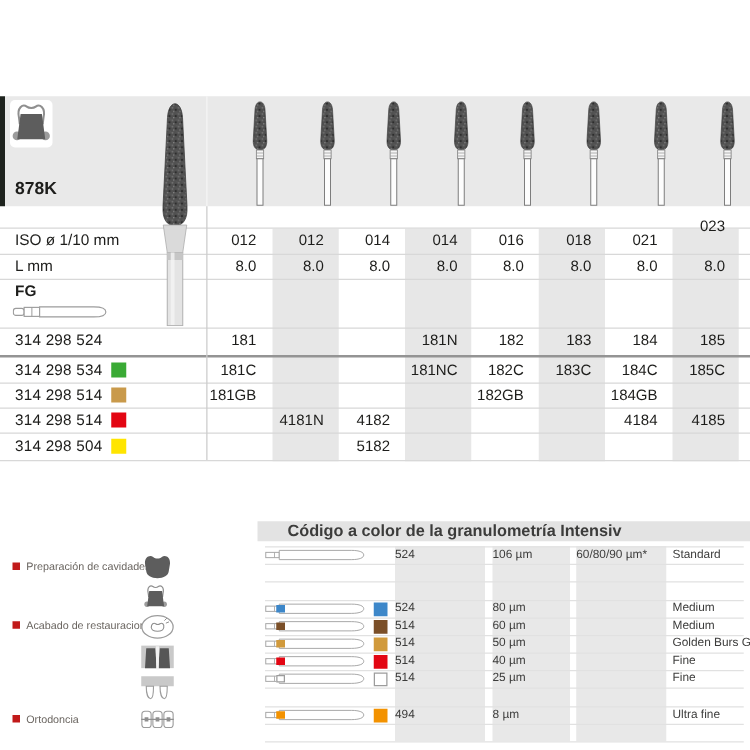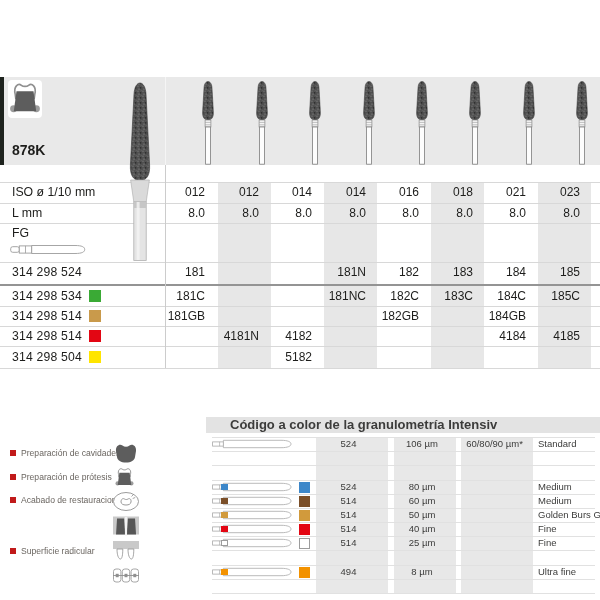--- a/index.html
+++ b/index.html
@@ -18,21 +18,21 @@
   .iconbox{position:absolute;left:8px;top:80px;width:34px;height:38px;background:#ffffff;border-radius:4px;}
   .model{position:absolute;left:12px;top:142px;font-size:14px;font-weight:bold;}
   .sectitle{position:absolute;height:16px;background:#e3e3e3;font-size:13px;font-weight:bold;
             color:#3c3c3b;line-height:16px;white-space:nowrap;}
   .sym-item{position:absolute;left:7px;width:100px;height:20px;}
   .sym-bullet{position:absolute;left:3px;top:7px;width:6px;height:6px;background:#c11a1a;}
   .sym-label{position:absolute;left:14px;top:0;width:100px;font-size:8.6px;line-height:20px;
              color:#6b6661;white-space:nowrap;}
   .symicon{position:absolute;left:112px;}
   .grow{position:absolute;left:206px;width:392px;height:14px;font-size:9.5px;line-height:14px;color:#3c3c3b;}
-  .gcell{position:absolute;top:0;height:14px;text-align:center;white-space:nowrap;}
+  .gcell{position:absolute;top:0;height:14px;text-align:left;white-space:nowrap;}
   .gname{position:absolute;top:0;height:14px;text-align:left;white-space:nowrap;}
   .gsw{position:absolute;left:93px;top:2px;width:11px;height:11px;}
   .gmk{position:absolute;left:15px;top:4.2px;width:7px;height:5.6px;}
   .outline{border:1px solid #9c9c9c;box-sizing:border-box;}
   .gline{position:absolute;left:212px;width:383px;height:1px;background:#e1e1e1;}
 </style>
 </head>
 <body>
 
 <div class="stage">
@@ -121,36 +121,36 @@
   <svg class="abs" style="left:122px;top:80px;z-index:3" width="36" height="181" viewBox="0 0 36 181">
     <path d="M18 3 C21.2 3 23.6 7.4 24 14 L27.6 85 C28.1 95.5 24.6 100.5 18 100.5 C11.4 100.5 7.9 95.5 8.4 85 L12 14 C12.4 7.4 14.8 3 18 3 Z" fill="url(#grit)" stroke="#383838" stroke-width="0.6"></path>
     <path d="M8.6 100 L27.4 100 L24.2 122 L11.8 122 Z" fill="#dadada" stroke="#aaaaaa" stroke-width="0.6"></path>
     <rect x="11.8" y="122" width="12.4" height="58.5" fill="#e4e4e4" stroke="#b0b0b0" stroke-width="0.8"></rect>
     <rect x="11.8" y="122" width="12.4" height="6" fill="#c6c6c6"></rect>
     <rect x="14.6" y="122" width="3" height="58" fill="#f4f4f4" opacity="0.8"></rect>
   </svg>
 
   <div class="rl" style="top:185px">ISO ø 1/10 mm</div>
   <div class="rl" style="top:206px">L mm</div>
-  <div class="rl" style="top:226px;font-weight:normal">FG</div>
+  <div class="rl" style="top:226px;font-weight:bold">FG</div>
   <svg class="abs" style="left:10px;top:241px" width="76" height="17" viewBox="0 0 76 17">
     <rect x="0.7" y="5.7" width="8.6" height="5.6" rx="2" fill="#fff" stroke="#9c9c9c" stroke-width="0.9"></rect>
     <rect x="9.3" y="4.9" width="12.4" height="7.2" fill="#fff" stroke="#9c9c9c" stroke-width="0.9"></rect>
     <line x1="15.5" y1="4.9" x2="15.5" y2="12.1" stroke="#9c9c9c" stroke-width="0.8"></line>
     <path d="M21.7 4.5 L65 4.5 C72 4.5 74.7 6 74.7 8.5 C74.7 11 72 12.5 65 12.5 L21.7 12.5 Z" fill="#fff" stroke="#9c9c9c" stroke-width="0.9"></path>
   </svg>
 
   <div class="c" style="left:157px;top:185px">012</div>
   <div class="c" style="left:211px;top:185px">012</div>
   <div class="c" style="left:264px;top:185px">014</div>
   <div class="c" style="left:318px;top:185px">014</div>
   <div class="c" style="left:371px;top:185px">016</div>
   <div class="c" style="left:425px;top:185px">018</div>
   <div class="c" style="left:478px;top:185px">021</div>
-  <div class="c" style="left:532px;top:185px">023</div>
+  <div class="c" style="left:532px;top:174px">023</div>
 
   <div class="c" style="left:157px;top:206px">8.0</div>
   <div class="c" style="left:211px;top:206px">8.0</div>
   <div class="c" style="left:264px;top:206px">8.0</div>
   <div class="c" style="left:318px;top:206px">8.0</div>
   <div class="c" style="left:371px;top:206px">8.0</div>
   <div class="c" style="left:425px;top:206px">8.0</div>
   <div class="c" style="left:478px;top:206px">8.0</div>
   <div class="c" style="left:532px;top:206px">8.0</div>
 
@@ -190,24 +190,20 @@
 
 
   <div class="sym-item" style="top:443px">
     <span class="sym-bullet"></span>
     <span class="sym-label">Preparación de cavidades</span>
   </div>
   <svg class="symicon" style="top:442px" width="28" height="23" viewBox="0 0 28 23">
     <path d="M4 9 C3.5 3.5 8 1.5 10.5 3.6 C12.5 5.2 15.5 5.2 17.5 3.6 C20 1.5 24.5 3.5 24 9 L23 15 C22.6 18.5 19 20.5 14 20.5 C9 20.5 5.4 18.5 5 15 Z" fill="#5d5d5d"></path>
   </svg>
 
-  <div class="sym-item" style="top:467px">
-    <span class="sym-bullet"></span>
-    <span class="sym-label">Preparación de prótesis</span>
-  </div>
   <svg class="symicon" style="left:114px;top:466px" width="21" height="23" viewBox="0 0 33 37">
       <use href="#toothicon"></use>
     </svg>
 
   <div class="sym-item" style="top:490px">
     <span class="sym-bullet"></span>
     <span class="sym-label">Acabado de restauraciones</span>
   </div>
   <svg class="symicon" style="top:490px" width="28" height="23" viewBox="0 0 28 23">
     <ellipse cx="14" cy="11.5" rx="12.5" ry="9" fill="#fff" stroke="#9c9c9c" stroke-width="1"></ellipse>
@@ -216,30 +212,30 @@
     <line x1="20.7" y1="8.5" x2="23.2" y2="7.5" stroke="#8f8f8f" stroke-width="0.8"></line>
   </svg>
 
   <svg class="symicon" style="top:514px" width="28" height="23" viewBox="0 0 28 23">
     <rect x="1" y="2.5" width="26" height="18" fill="#c9c9c9"></rect>
     <path d="M5 4.5 L12.2 4.5 L13.4 20.5 L4 20.5 Z" fill="#565656"></path>
     <path d="M15.8 4.5 L23 4.5 L24 20.5 L14.6 20.5 Z" fill="#565656"></path>
     <path d="M12.6 3 L15.4 3 L15 21.5 L13 21.5 Z" fill="#f2f2f2"></path>
   </svg>
 
-  <div class="sym-item" style="top:541px">
-    <span class="sym-bullet"></span>
-    <span class="sym-label">Superficie radicular</span>
-  </div>
   <svg class="symicon" style="top:540px" width="28" height="23" viewBox="0 0 28 23">
     <rect x="1" y="1" width="26" height="8" fill="#c9c9c9"></rect>
     <path d="M5 9 C5 15 6.5 19 8.5 19 C10 19 10.8 15 10.8 9 Z" fill="#fff" stroke="#9c9c9c" stroke-width="0.9"></path>
     <path d="M16 9 C16 15 17.5 19 19.5 19 C21 19 21.8 15 21.8 9 Z" fill="#fff" stroke="#9c9c9c" stroke-width="0.9"></path>
   </svg>
 
+  <div class="sym-item" style="top:565px">
+    <span class="sym-bullet"></span>
+    <span class="sym-label">Ortodoncia</span>
+  </div>
   <svg class="symicon" style="top:564px" width="28" height="23" viewBox="0 0 28 23">
     <g stroke="#9c9c9c" fill="#fff" stroke-width="0.9">
       <rect x="1.5" y="5" width="7.4" height="13" rx="2.5"></rect>
       <rect x="10.3" y="5" width="7.4" height="13" rx="2.5"></rect>
       <rect x="19.1" y="5" width="7.4" height="13" rx="2.5"></rect>
     </g>
     <line x1="1" y1="11.5" x2="27" y2="11.5" stroke="#8f8f8f" stroke-width="0.9"></line>
     <g fill="#8f8f8f">
       <rect x="3.7" y="9.8" width="3" height="3.4"></rect>
       <rect x="12.5" y="9.8" width="3" height="3.4"></rect>

